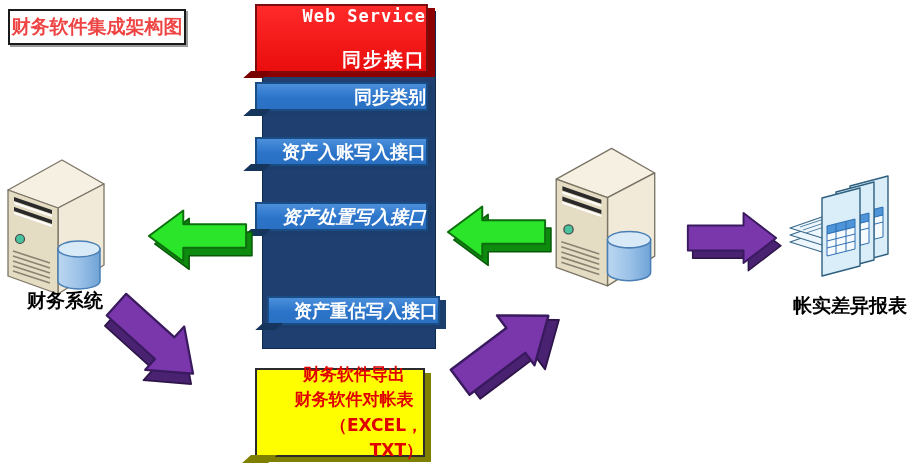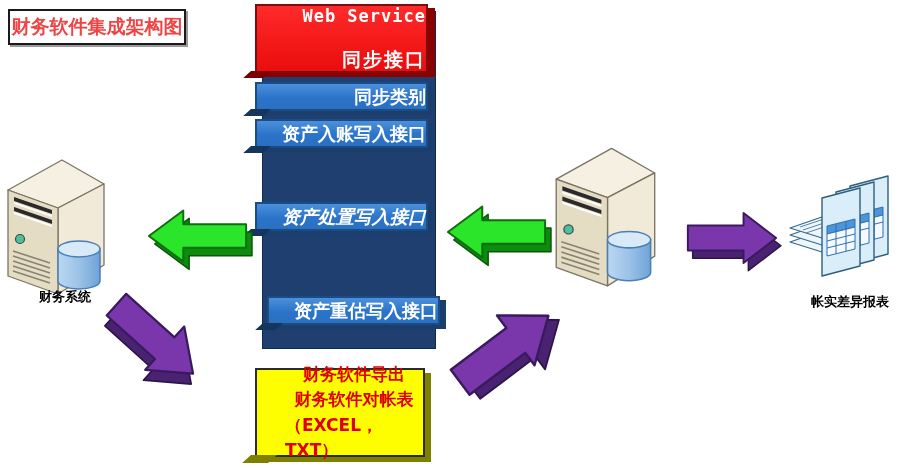--- a/index.html
+++ b/index.html
@@ -46,30 +46,30 @@
     background:#16355C; transform:skewX(-48deg); transform-origin:top left;
   }
   .ws-line1 { font-family:"DejaVu Sans Mono","Liberation Mono",monospace; font-size:17px; letter-spacing:1px; }
   .ws-line2 { font-size:19px; margin-top:20px; letter-spacing:2px; }
 
   
   .yellowbox {
     position:absolute; left:255px; top:368px; width:170px; height:89px;
     background:#FEFE00; border:2px solid #2b2b2b; box-shadow:6px 5px 0 #7F7F00;
     display:flex; flex-direction:column; align-items:center; justify-content:center;
-    color:#E00000; font-weight:bold; font-size:17px; line-height:1.5; text-align:left;padding-left:28px;
+    color:#E00000; font-weight:bold; font-size:17px; line-height:1.5; text-align:right;padding-left:28px;
   }
   .yellowbox::after {
     content:""; position:absolute; left:-6px; bottom:-8px; width:26px; height:8px;
     background:#7F7F00; transform:skewX(-48deg); transform-origin:top left;
   }
 
   
   .nodelabel {
-    position:absolute; font-size:13px; font-weight:bold; color:#000; text-align:center;
+    position:absolute; font-size:19px; font-weight:bold; color:#000; text-align:center;
   }
   .icon-wrap { position:absolute; }
   .icon-wrap svg { display:block; overflow:visible; width:100%; height:100%; }
   .arrow { position:absolute; }
   .arrow svg { display:block; overflow:visible; width:100%; height:100%; }
 </style>
 </head>
 <body>
 
 <div class="canvas">
@@ -81,21 +81,21 @@
   <div class="backdrop"></div>
 
   <div class="box box-red">
     <span class="ws-line1">Web Service</span>
     <span class="ws-line2">同步接口</span>
   </div>
 
   <div class="box box-blue" style="top:82px;">
     <span>同步类别</span>
   </div>
-  <div class="box box-blue" style="top:119px;">
+  <div class="box box-blue" style="top:137px;">
     <span>资产入账写入接口</span>
   </div>
   <div class="box box-blue" style="top:202px;font-style:italic;">
     <span>资产处置写入接口</span>
   </div>
   <div class="box box-blue" style="top:296px;margin-left:12px;">
     <span>资产重估写入接口</span>
   </div>
 
   <div class="icon-wrap" style="left:0px; top:150px; width:115px; height:148px;">

